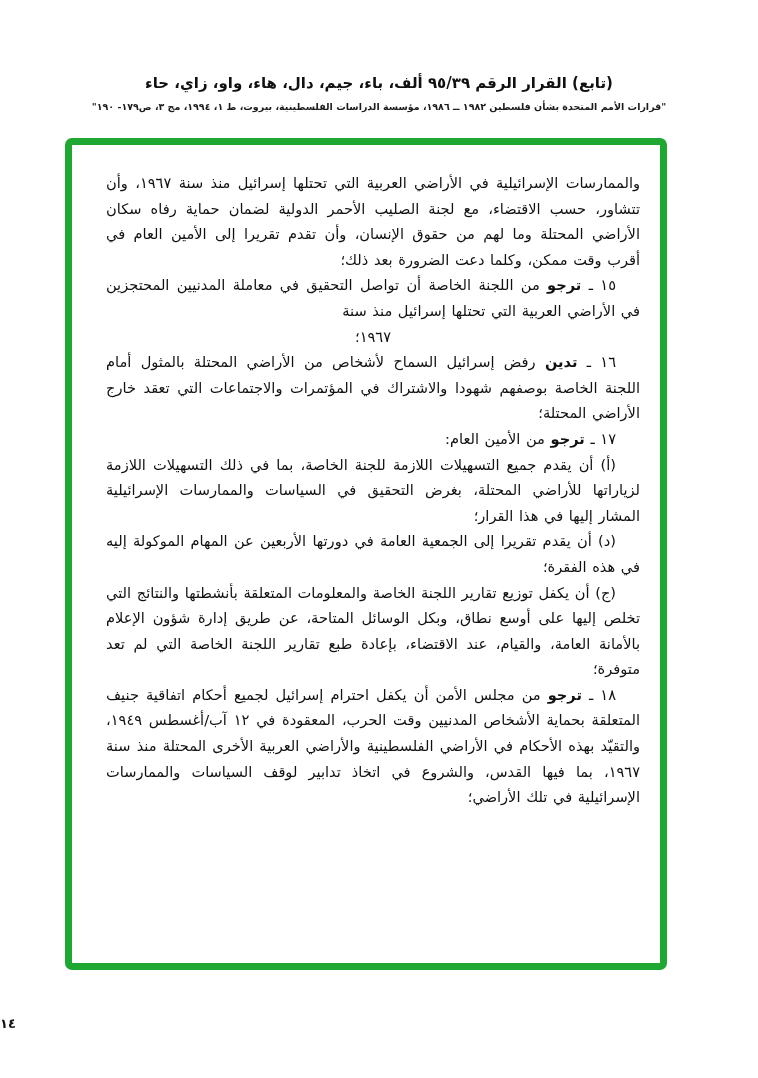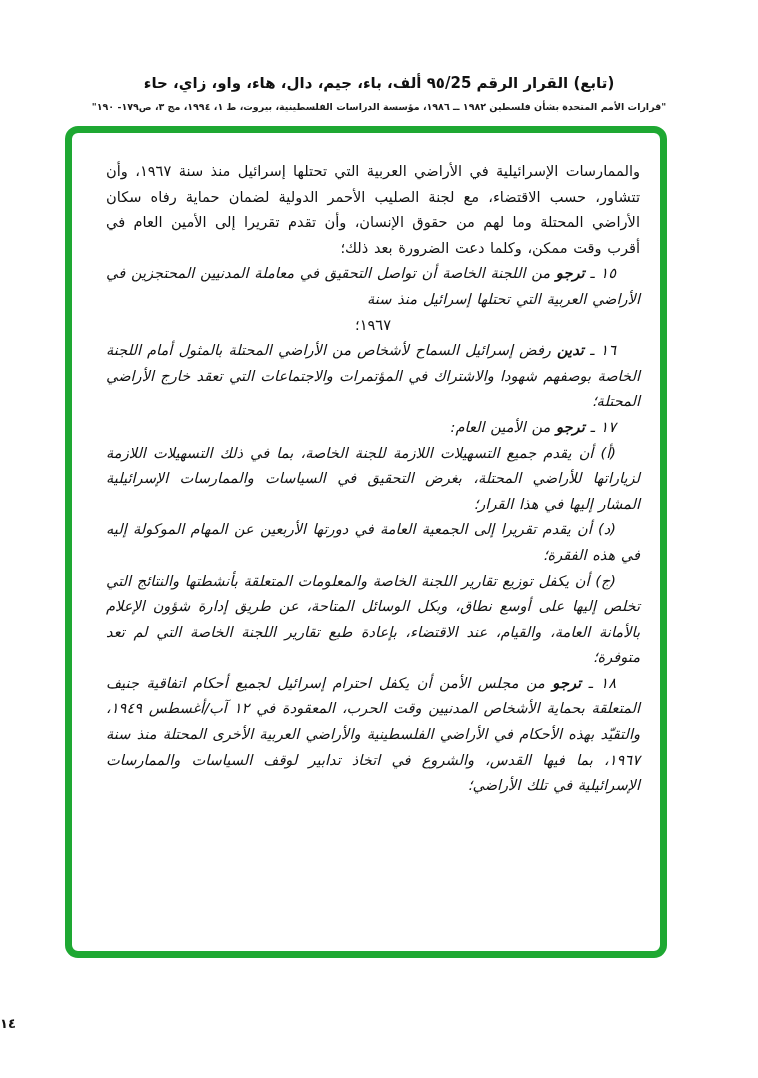--- a/index.html
+++ b/index.html
@@ -30,44 +30,43 @@
   }
   .res-citation {
     margin-top: 9px;
     font-size: 9.5px;
     font-weight: bold;
     color: #1c1c1c;
   }
   .green-frame {
     position: absolute;
     left: 65px;
-    top: 126px;
+    top: 138px;
     width: 602px;
     height: 832px;
     box-sizing: border-box;
     border: 7px solid #1ea832;
-    border-radius: 13px;
+    border-radius: 7px;
     background: #ffffff;
     overflow: hidden;
   }
   .frame-content {
     direction: rtl;
     text-align: justify;
     font-size: 14.6px;
     line-height: 25.6px;
     padding: 25px 20px 8px 34px;
     word-spacing: 1px;
   }
   .para {
     margin: 0;
     padding: 0;
   }
   .para.indented {
     text-indent: 24px;
-    font-style: italic;
   }
   .lead-num { font-weight: normal; }
   .lead-bold { font-weight: bold; }
   .year-line {
     text-align: center;
     margin: 0;
   }
   .page-number {
     position: absolute;
     top: 1016px;
@@ -76,21 +75,21 @@
     text-align: left;
     font-size: 13px;
     font-weight: bold;
     direction: rtl;
   }
 </style>
 </head>
 <body>
 
 <header class="page-header">
-  <div class="res-title">(تابع) القرار الرقم ٩٥/25 ألف، باء، جيم، دال، هاء، واو، زاي، حاء</div>
+  <div class="res-title">(تابع) القرار الرقم ٩٥/٣٩ ألف، باء، جيم، دال، هاء، واو، زاي، حاء</div>
   <div class="res-citation">"قرارات الأمم المتحدة بشأن فلسطين ١٩٨٢ ــ ١٩٨٦، مؤسسة الدراسات الفلسطينية، بيروت، ط ١، ١٩٩٤، مج ٣، ص١٧٩- ١٩٠"</div>
 </header>
 
 <div class="green-frame">
   <div class="frame-content">
 
     <p class="para"><span>والممارسات الإسرائيلية في الأراضي العربية التي تحتلها إسرائيل منذ سنة ١٩٦٧، وأن تتشاور، حسب الاقتضاء، مع لجنة الصليب الأحمر الدولية لضمان حماية رفاه سكان الأراضي المحتلة وما لهم من حقوق الإنسان، وأن تقدم تقريرا إلى الأمين العام في أقرب وقت ممكن، وكلما دعت الضرورة بعد ذلك؛</span></p>
 
     <p class="para indented"><span class="lead-num">١٥ ـ </span><span class="lead-bold">ترجو</span><span> من اللجنة الخاصة أن تواصل التحقيق في معاملة المدنيين المحتجزين في الأراضي العربية التي تحتلها إسرائيل منذ سنة</span></p>
     <div class="year-line">١٩٦٧؛</div>

